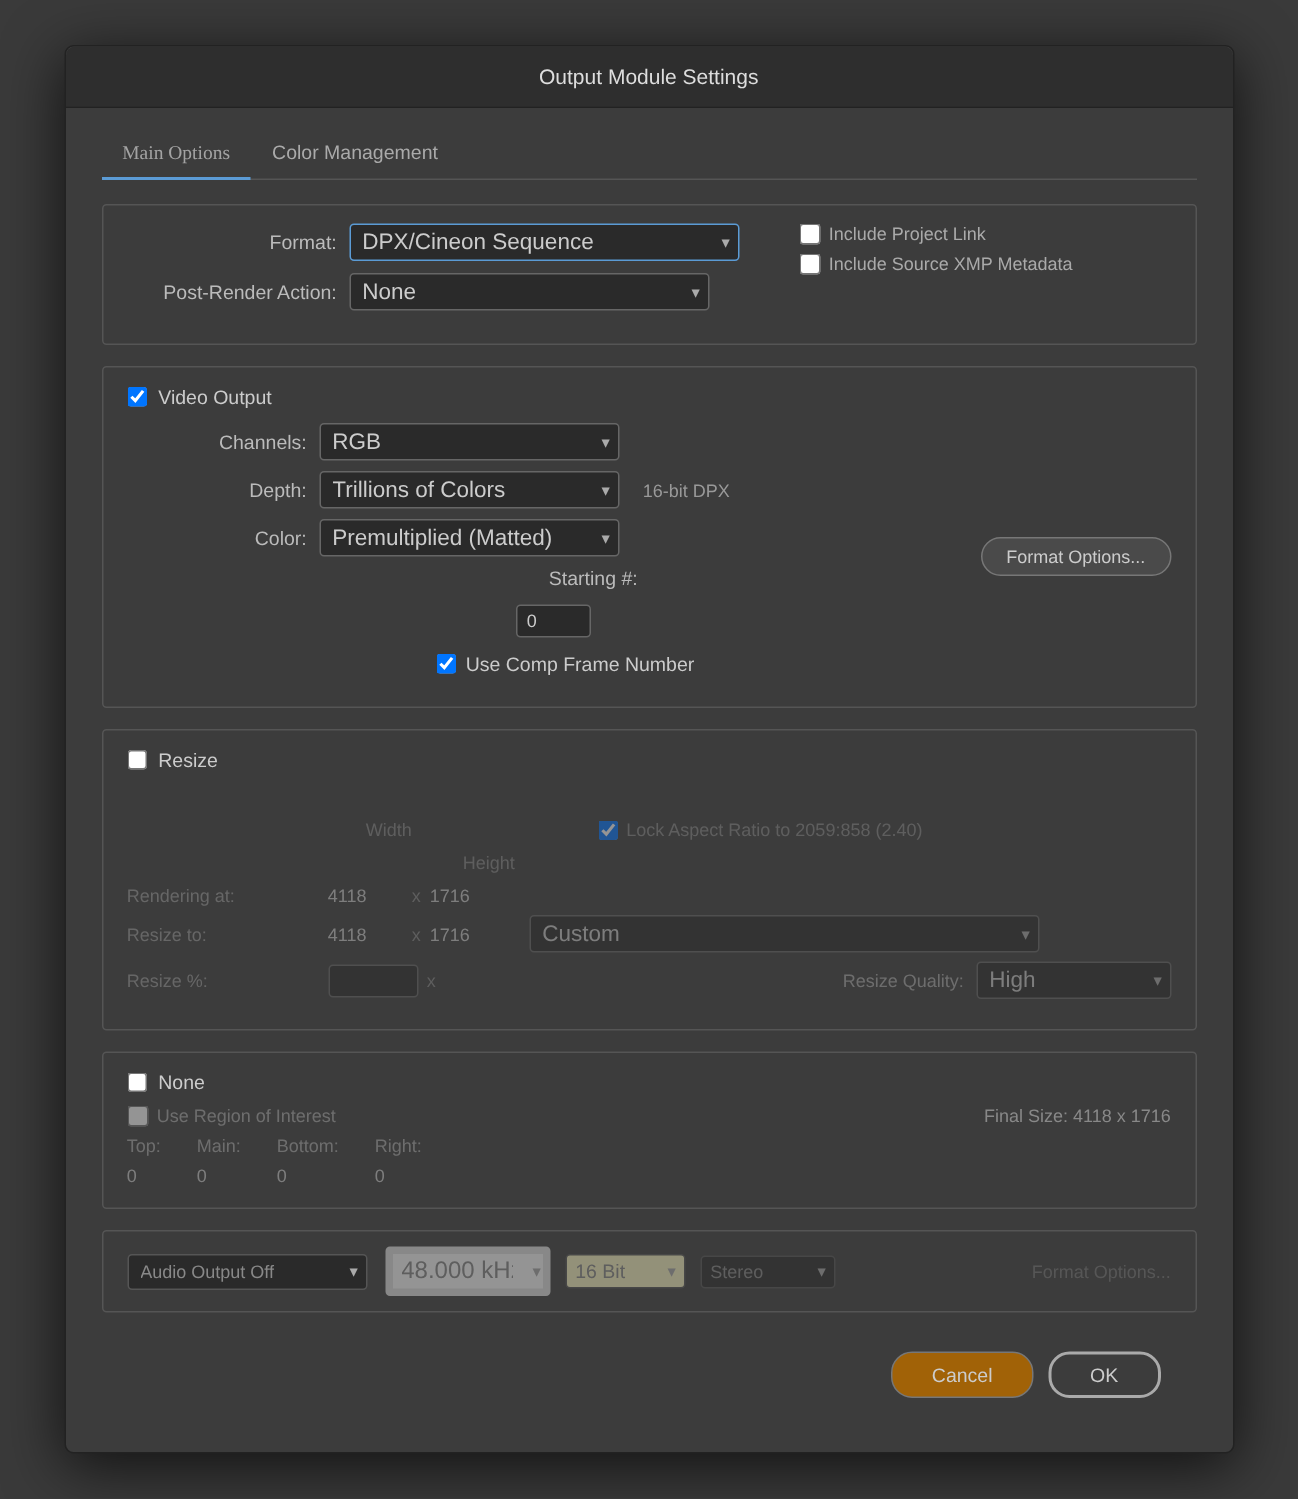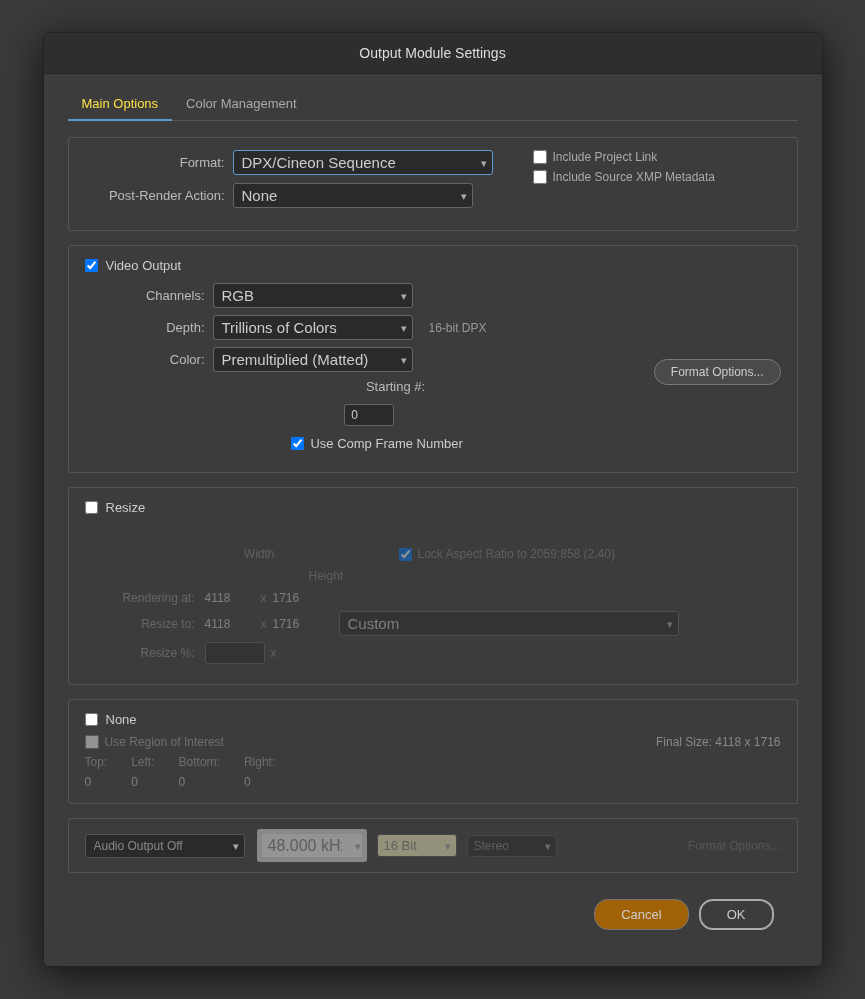--- a/index.html
+++ b/index.html
@@ -41,22 +41,23 @@
     }
     .tab {
       padding: 6px 14px 8px;
       cursor: pointer;
       font-size: 13px;
       color: #aaa;
       border-bottom: 2px solid transparent;
       margin-bottom: -1px;
     }
     .tab.active {
-      color: #fde047;
+      color: #a3a3a3;
       border-bottom: 2px solid #5b9bd5;
+      font-family: Liberation Serif, serif;
     }
     
     .section-box {
       border: 1px solid #555;
       border-radius: 3px;
       padding: 12px 16px 14px;
       margin-bottom: 14px;
     }
     
     .form-row {
@@ -172,22 +173,22 @@
     }
     .resize-row {
       display: flex;
       align-items: center;
       margin-bottom: 6px;
       font-size: 12px;
       color: #aaa;
     }
     .resize-row-label {
       min-width: 110px;
-      text-align: right;
-      margin-right: 10px;
+      text-align: left;
+      margin-right: 24px;
       color: #999;
     }
     .resize-val {
       min-width: 50px;
       color: #ccc;
     }
     .x-sep {
       margin: 0 6px;
       color: #888;
     }
@@ -440,20 +441,31 @@
               <option>Custom</option>
               <option>HDTV 1080p</option>
             </select>
           </div>
         </div>
 
         <div class="resize-row">
           <span class="resize-row-label">Resize %:</span>
           <input type="text" class="number-input" style="width: 60px;">
           <span class="x-sep">x</span>
+          <div class="right-controls">
+            <span class="quality-label">Resize Quality:</span>
+            <div class="select-wrapper">
+              <select class="select-sm">
+                <option>High</option>
+                <option>Low</option>
+                <option>Medium</option>
+                <option>Best</option>
+              </select>
+            </div>
+          </div>
         </div>
       </div>
     </div>
 
     <div class="section-box">
       <div class="crop-top-row">
         <div class="section-header" style="margin-bottom:0;">
           <input type="checkbox" style="">
           <span>None</span>
         </div>
@@ -464,21 +476,21 @@
           <span>Use Region of Interest</span>
         </label>
         <span class="final-size">Final Size: 4118 x 1716</span>
       </div>
       <div class="crop-fields dimmed">
         <div class="crop-field">
           <span>Top:</span>
           <span class="crop-val">0</span>
         </div>
         <div class="crop-field">
-          <span>Left:</span>
+          <span>Main:</span>
           <span class="crop-val">0</span>
         </div>
         <div class="crop-field">
           <span>Bottom:</span>
           <span class="crop-val">0</span>
         </div>
         <div class="crop-field">
           <span>Right:</span>
           <span class="crop-val">0</span>
         </div>

